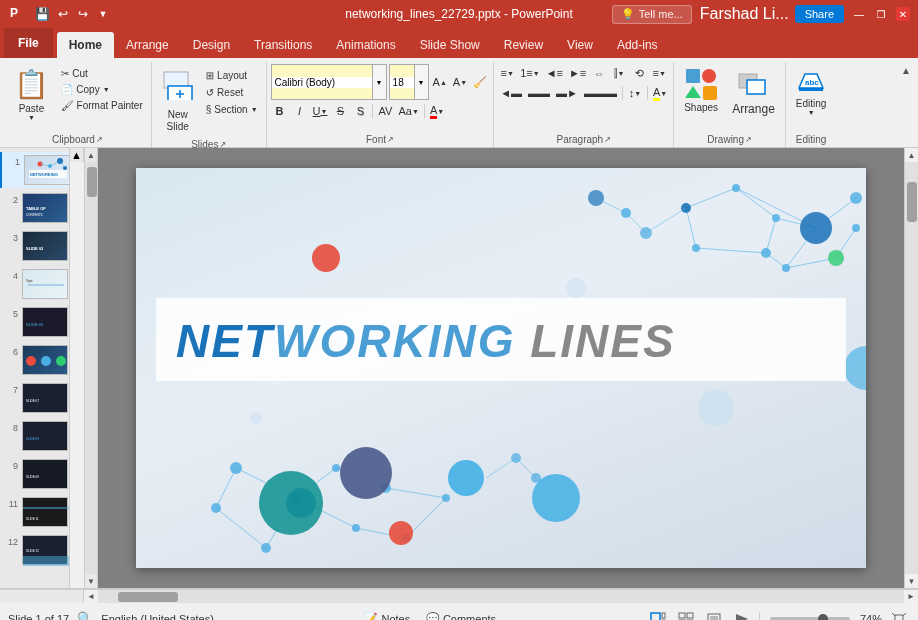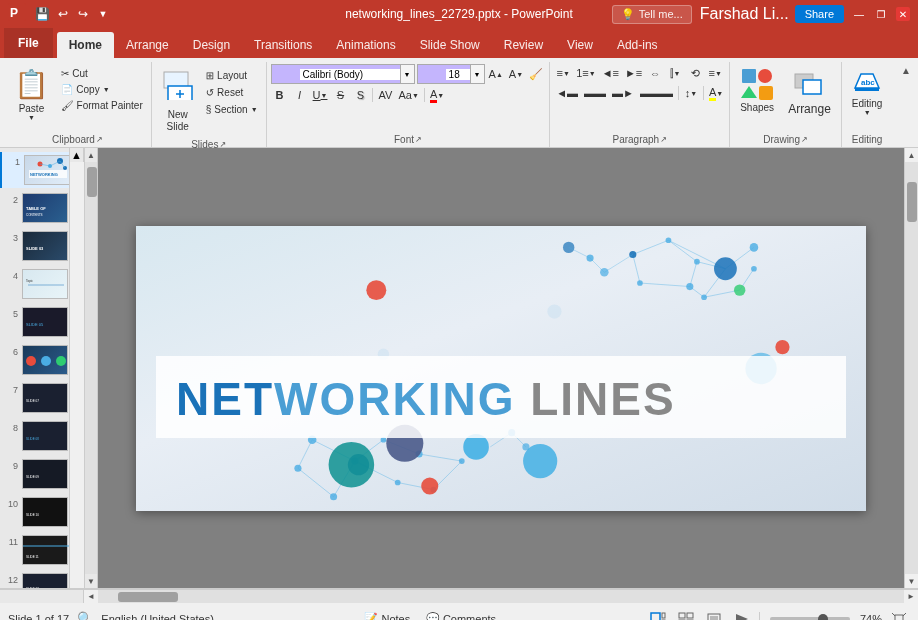--- a/index.html
+++ b/index.html
@@ -266,25 +266,26 @@
       background: #a0a0a0;
       border-radius: 3px;
       position: absolute;
       top: 20px;
       left: 2px;
     }
 
     
     .slide-canvas {
       width: 730px;
-      height: 285px;
+      height: 400px;
       background: linear-gradient(160deg, #d8e8f0 0%, #e8eef5 40%, #d0dce8 100%);
       position: relative;
       box-shadow: 0 2px 10px rgba(0,0,0,0.4);
       overflow: hidden;
+      font-style: italic;
     }
 
     
     .title-box {
       position: absolute;
       top: 130px;
       left: 20px;
       right: 20px;
       background: rgba(255,255,255,0.85);
       padding: 18px 20px 14px 20px;
@@ -447,23 +448,22 @@
       border-radius: 3px;
       font-size: 11px;
       cursor: pointer;
     }
 
     
     .combo-box {
       display: flex;
       align-items: center;
       border: 1px solid #aaa;
-      background: #c4b5fd;
-      height: 20px;
-      padding-left: 28px;
+      background: #fef9c3;
+      height: 36px;
     }
     .combo-input {
       width: 80px;
       border: none;
       font-size: 10px;
       padding: 0 3px;
       outline: none;
     }
     .combo-arrow {
       width: 14px;
@@ -851,28 +851,20 @@
 
       <div class="slide-thumb">
         <span class="slide-number">9</span>
         <div class="slide-img" style="background:#151a25;">
           <svg width="46" height="30" viewBox="0 0 46 30">
               <text x="3" y="18" fill="white" font-size="3">SLIDE 09</text>
             </svg>
         </div>
       </div>
 
-      <div class="slide-thumb">
-        <span class="slide-number">10</span>
-        <div class="slide-img" style="background:#111;">
-          <svg width="46" height="30" viewBox="0 0 46 30">
-              <text x="3" y="18" fill="white" font-size="3">SLIDE 10</text>
-            </svg>
-        </div>
-      </div>
 
       <div class="slide-thumb">
         <span class="slide-number">11</span>
         <div class="slide-img" style="background:#1a1a1a;">
           <svg width="46" height="30" viewBox="0 0 46 30">
               <line x1="0" y1="10" x2="46" y2="10" stroke="#4aade4" stroke-width="1"></line>
               <text x="3" y="22" fill="white" font-size="3">SLIDE 11</text>
             </svg>
         </div>
       </div>

